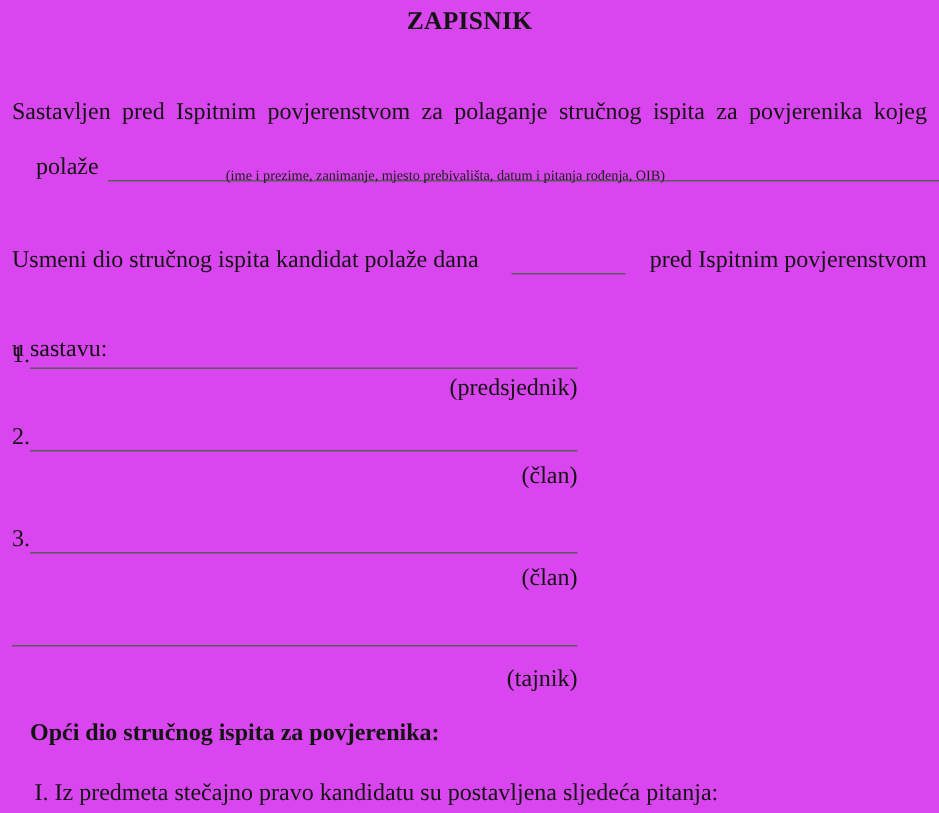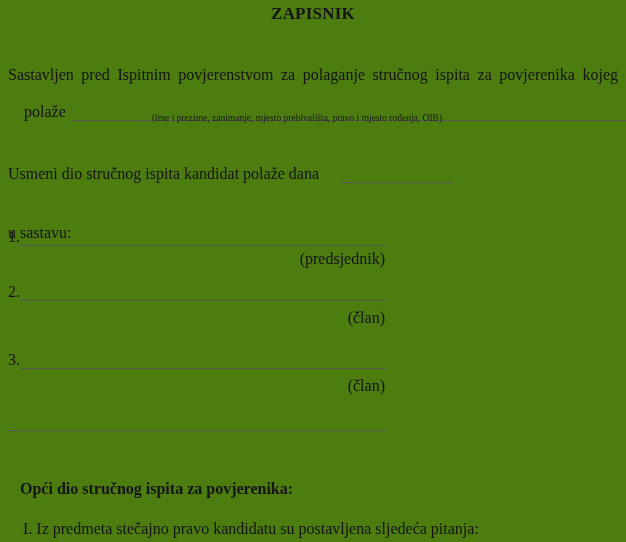--- a/index.html
+++ b/index.html
@@ -4,21 +4,21 @@
 <style>
   html, body {
     margin: 0;
     padding: 0;
     background: #ffffff;
   }
   .page {
     position: relative;
     width: 626px;
     height: 542px;
-    background: #4d7c0f;
+    background: #d946ef;
     font-family: "Liberation Serif", "DejaVu Serif", serif;
     color: #141414;
     font-size: 16px;
     overflow: hidden;
   }
   .abs { position: absolute; }
   .doc-title {
     top: 2px; left: 0; width: 626px;
     text-align: center;
     font-weight: bold;
@@ -87,25 +87,26 @@
   </div>
 
   <div class="abs p-line justified" style="top:64px;font-family:Liberation Serif, serif;">Sastavljen pred Ispitnim povjerenstvom za polaganje stručnog ispita za povjerenika kojeg</div>
 
   <div class="abs p-line flex-line" style="top:101px;margin-left:16px;">
     <span>polaže</span>
     <span class="blank gapped"></span>
     <span>.</span>
   </div>
 
-  <div class="abs caption">(ime i prezime, zanimanje, mjesto prebivališta, pravo i mjesto rođenja, OIB)</div>
+  <div class="abs caption">(ime i prezime, zanimanje, mjesto prebivališta, datum i pitanja rođenja, OIB)</div>
 
   <div class="abs p-line flex-line" style="top:163px;gap:16px;">
     <span>Usmeni dio stručnog ispita kandidat polaže dana</span>
     <span class="blank gapped" style="max-width:112px;"></span>
+    <span>pred Ispitnim povjerenstvom</span>
   </div>
   <div class="abs p-line" style="top:190px;margin-top:32px;">u sastavu:</div>
 
   <div class="abs committee-row" style="top:226px;">
     <span class="num">1.</span>
     <span class="blank"></span>
   </div>
   <div class="abs role-label" style="top:249px;">(predsjednik)</div>
 
   <div class="abs committee-row" style="top:281px;">
@@ -117,18 +118,19 @@
   <div class="abs committee-row" style="top:349px;">
     <span class="num">3.</span>
     <span class="blank"></span>
   </div>
   <div class="abs role-label" style="top:376px;">(član)</div>
 
   <div class="abs committee-row" style="top:411px;">
     <span class="num"></span>
     <span class="blank"></span>
   </div>
+  <div class="abs role-label" style="top:443px;">(tajnik)</div>
 
   <div class="abs section-heading">Opći dio stručnog ispita za povjerenika:</div>
 
   <div class="abs subject-line">I. Iz predmeta stečajno pravo kandidatu su postavljena sljedeća pitanja:</div>
 
 </div>
 
 </body></html>

